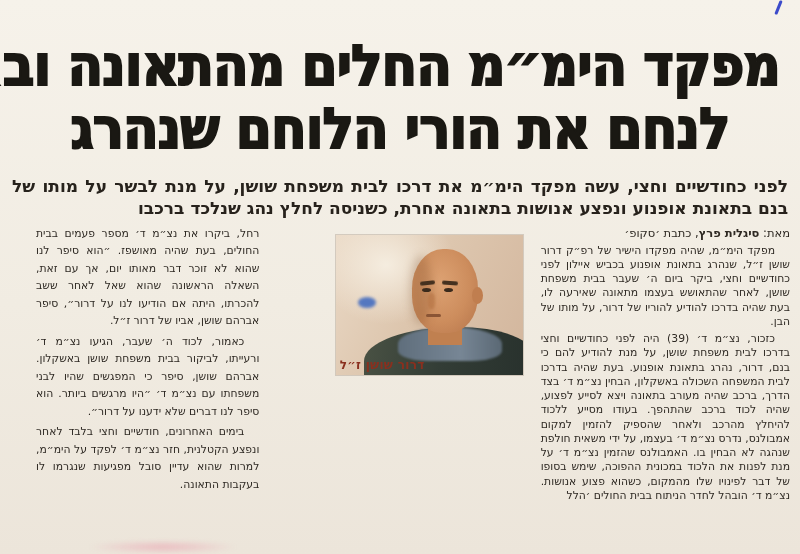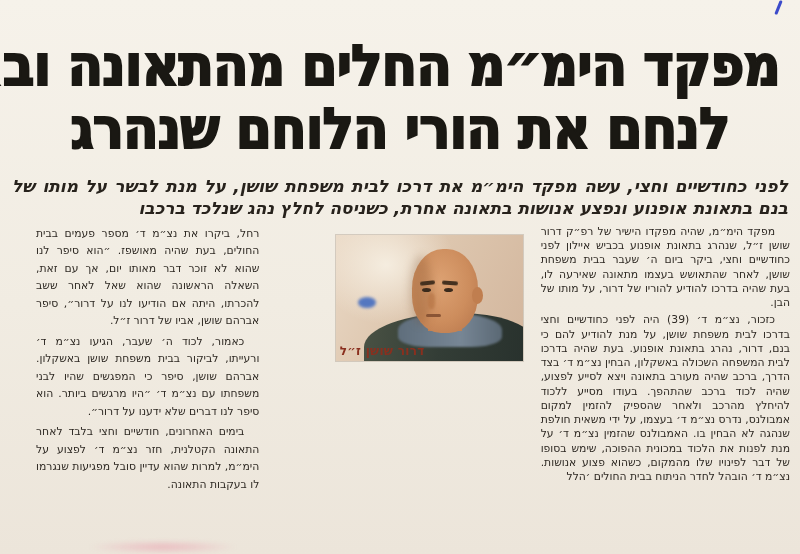--- a/index.html
+++ b/index.html
@@ -11,35 +11,35 @@
   
   .headline{margin:16px;padding:16px 4px 0;text-align:center;color:#1a1813;}
   .hl-line{
     display:block;font-size:52px;font-weight:bold;line-height:1.22;
     letter-spacing:-1px;-webkit-text-stroke:2px #1a1813;
     transform:scaleY(1.08);transform-origin:top center;white-space:nowrap;
   }
   
   .subheadline{
     margin:12px 12px 0;text-align:justify;font-size:17px;font-weight:bold;
-    color:#27221c;line-height:1.32;font-style:italic;
+    color:#27221c;line-height:1.32;
   }
   
   .columns{display:flex;gap:16px;padding:5px 10px 0;align-items:flex-start;}
   .col{flex:1 1 0;min-width:0;}
   .para{margin:0 0 3px;text-align:justify;font-size:10.8px;color:#2e2923;}
   .indent{text-indent:15px;}
   .col-right .para{line-height:1.32;}
   .col-middle .para{line-height:1.44;}
   .col-left .para{line-height:1.62;margin-left:26px;}
   .byline{margin:1px 0 3px;font-size:11.5px;color:#2e2923;line-height:1.3;}
   .byline b{font-weight:bold;}
   
   .photo{
-    position:relative;width:187px;height:126px;margin:10px 2px 12px 0;
+    position:relative;width:187px;height:140px;margin:10px 2px 12px 0;
     overflow:hidden;background:linear-gradient(120deg,#ead9c6 0%,#ddc6ae 45%,#d2b59c 100%);
     box-shadow:0 0 0 1px rgba(120,100,80,.25);
   }
   .ph-light{position:absolute;left:-20px;top:-30px;width:140px;height:120px;
     background:radial-gradient(ellipse at center,rgba(248,242,230,.85),rgba(248,242,230,0) 70%);}
   .ph-blue{position:absolute;left:22px;top:62px;width:18px;height:11px;border-radius:50%;
     background:#3b67c0;filter:blur(1.5px);opacity:.85;}
   .ph-jacket{position:absolute;left:28px;bottom:-14px;width:170px;height:62px;
     background:linear-gradient(100deg,#4a5244 0%,#333d36 45%,#27302c 100%);
     border-radius:55% 45% 0 0;filter:blur(.5px);}
@@ -88,20 +88,21 @@
   <h1 class="headline">
     <span class="hl-line">מפקד הימ״מ החלים מהתאונה ובא</span>
     <span class="hl-line">לנחם את הורי הלוחם שנהרג</span>
   </h1>
 
   <p class="subheadline">לפני כחודשיים וחצי, עשה מפקד הימ״מ את דרכו לבית משפחת שושן, על מנת לבשר על מותו של בנם בתאונת אופנוע ונפצע אנושות בתאונה אחרת, כשניסה לחלץ נהג שנלכד ברכבו</p>
 
   <div class="columns">
 
     <div class="col col-right">
+      <p class="byline"><span>מאת: </span><b>סיגלית פרץ</b><span>, כתבת ׳סקופ׳</span></p>
       <p class="para indent">מפקד הימ״מ, שהיה מפקדו הישיר של רפ״ק דרור שושן ז״ל, שנהרג בתאונת אופנוע בכביש איילון לפני כחודשיים וחצי, ביקר ביום ה׳ שעבר בבית משפחת שושן, לאחר שהתאושש בעצמו מתאונה שאירעה לו, בעת שהיה בדרכו להודיע להוריו של דרור, על מותו של הבן.</p>
       <p class="para indent">כזכור, נצ״מ ד׳ (39) היה לפני כחודשיים וחצי בדרכו לבית משפחת שושן, על מנת להודיע להם כי בנם, דרור, נהרג בתאונת אופנוע. בעת שהיה בדרכו לבית המשפחה השכולה באשקלון, הבחין נצ״מ ד׳ בצד הדרך, ברכב שהיה מעורב בתאונה ויצא לסייע לפצוע, שהיה לכוד ברכב שהתהפך. בעודו מסייע ללכוד להיחלץ מהרכב ולאחר שהספיק להזמין למקום אמבולנס, נדרס נצ״מ ד׳ בעצמו, על ידי משאית חולפת שנהגה לא הבחין בו. האמבולנס שהזמין נצ״מ ד׳ על מנת לפנות את הלכוד במכונית ההפוכה, שימש בסופו של דבר לפינויו שלו מהמקום, כשהוא פצוע אנושות. נצ״מ ד׳ הובהל לחדר הניתוח בבית החולים ׳הלל</p>
     </div>
 
     <div class="col col-middle">
       <figure class="photo">
         <div class="ph-light"></div>
         <div class="ph-blue"></div>
         <div class="ph-jacket"></div>
         <div class="ph-collar"></div>
@@ -115,20 +116,20 @@
         <div class="ph-eye-r"></div>
         <div class="ph-nose"></div>
         <div class="ph-mouth"></div>
         <figcaption class="photo-caption">דרור שושן ז״ל</figcaption>
       </figure>
     </div>
 
     <div class="col col-left">
       <p class="para">רחל, ביקרו את נצ״מ ד׳ מספר פעמים בבית החולים, בעת שהיה מאושפז. ״הוא סיפר לנו שהוא לא זוכר דבר מאותו יום, אך עם זאת, השאלה הראשונה שהוא שאל לאחר ששב להכרתו, היתה אם הודיעו לנו על דרור״, סיפר אברהם שושן, אביו של דרור ז״ל.</p>
       <p class="para indent">כאמור, לכוד ה׳ שעבר, הגיעו נצ״מ ד׳ ורעייתו, לביקור בבית משפחת שושן באשקלון. אברהם שושן, סיפר כי המפגשים שהיו לבני משפחתו עם נצ״מ ד׳ ״היו מרגשים ביותר. הוא סיפר לנו דברים שלא ידענו על דרור״.</p>
-      <p class="para indent">בימים האחרונים, חודשיים וחצי בלבד לאחר התאונה הקטלנית, חזר נצ״מ ד׳ לפצוע על הימ״מ, למרות שהוא עדיין סובל מפגיעות שנגרמו לו בעקבות התאונה.</p>
+      <p class="para indent">בימים האחרונים, חודשיים וחצי בלבד לאחר ונפצע הקטלנית, חזר נצ״מ ד׳ לפקד על הימ״מ, למרות שהוא עדיין סובל מפגיעות שנגרמו לו בעקבות התאונה.</p>
     </div>
 
   </div>
 
   <div class="smudge"></div>
 
 </div>
 
 </body></html>

